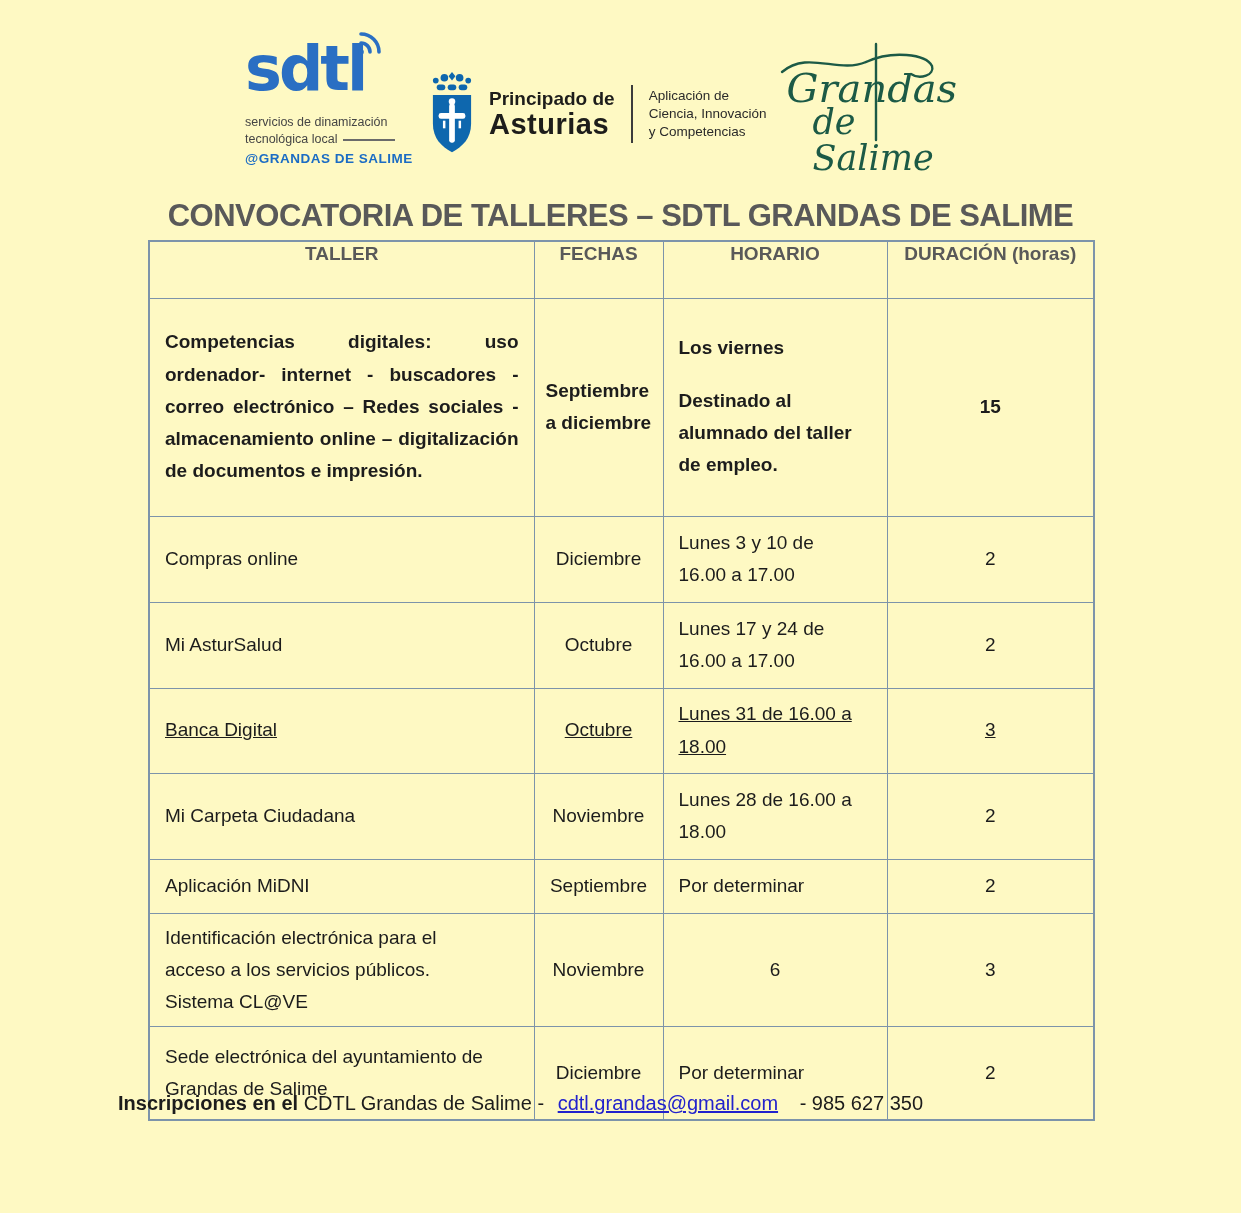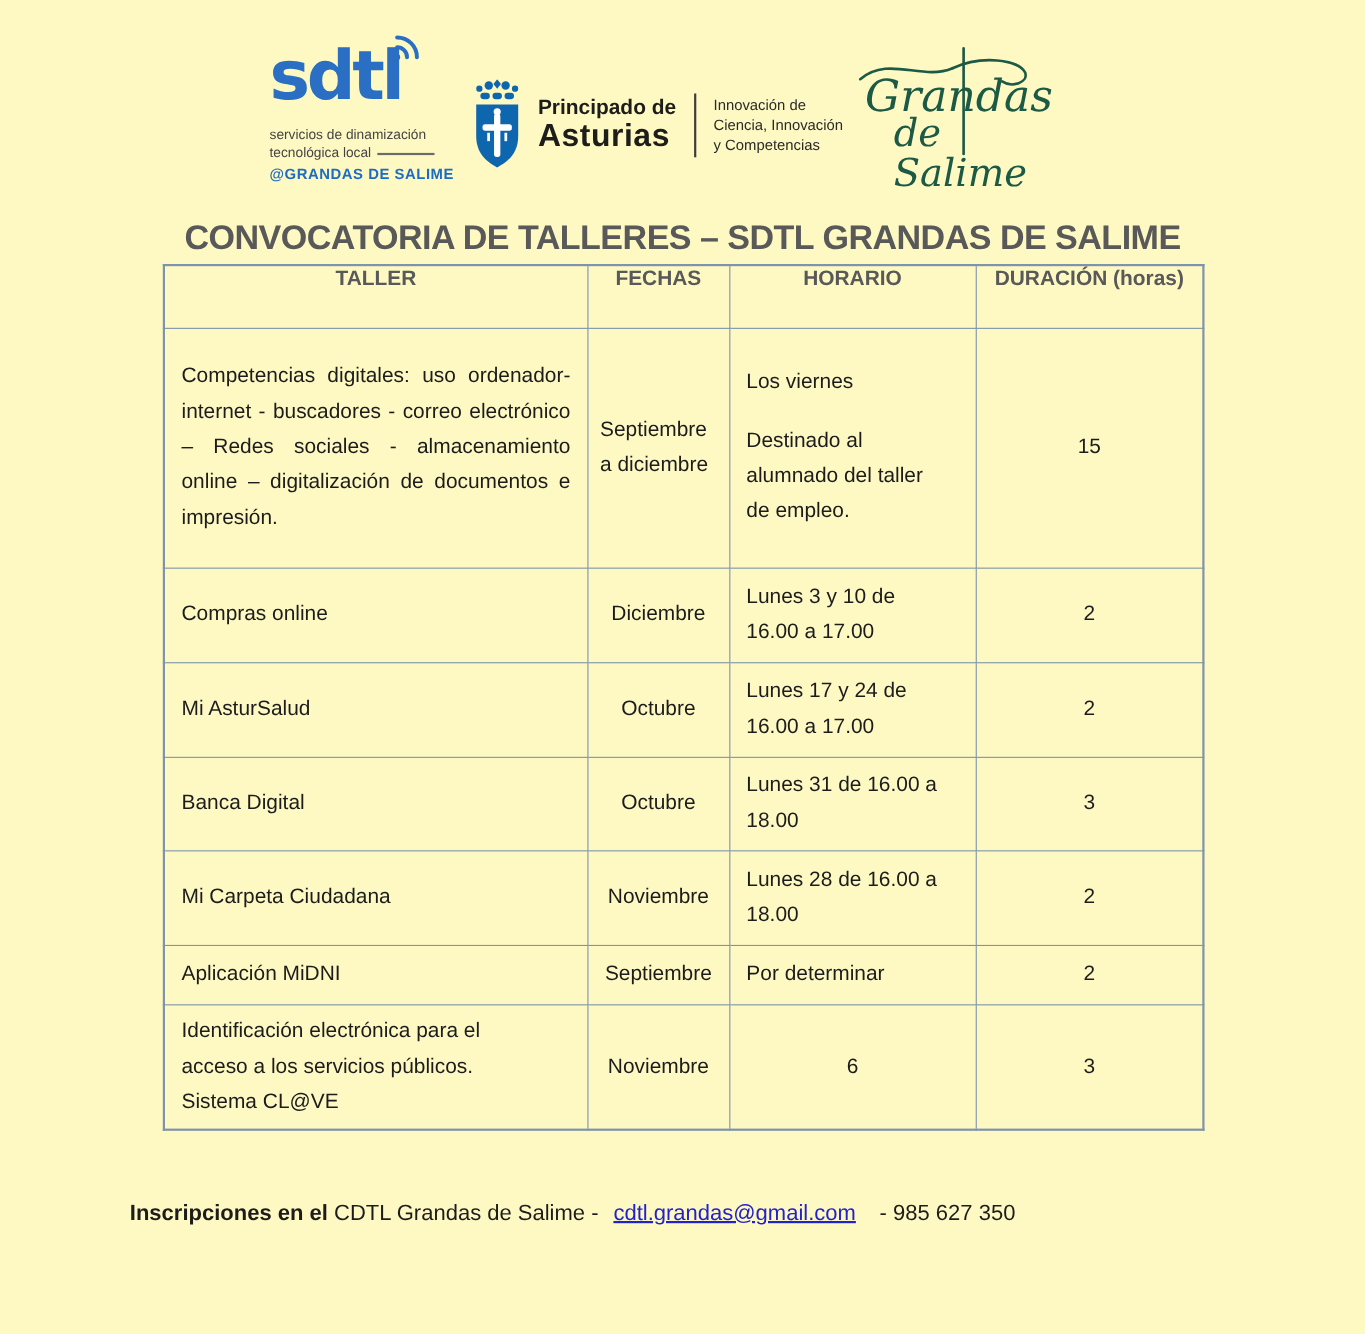--- a/index.html
+++ b/index.html
@@ -57,24 +57,24 @@
   }
   .workshops td { font-size:19px; color:#1c1c1c; vertical-align:middle; line-height:1.7; }
 
   .c-taller  { text-align:left;  padding:8px 15px; white-space:pre-line; }
   .c-fechas  { text-align:center; padding:4px 8px; white-space:pre-line; }
   .c-horario { text-align:left;  padding:8px 15px; }
   .c-horario p { white-space:pre-line; }
   .c-horario p + p { margin-top:20px; }
   .c-duracion{ text-align:center; }
 
-  tbody tr:nth-child(1) { height:218px; }
+  tbody tr:nth-child(1) { height:218px;font-weight:bold; }
   tbody tr:nth-child(2) { height:86px; }
   tbody tr:nth-child(3) { height:86px; }
-  tbody tr:nth-child(4) { height:85px; }
+  tbody tr:nth-child(4) { height:85px;text-decoration:underline; }
   tbody tr:nth-child(5) { height:86px;margin-top:30px; }
   tbody tr:nth-child(6) { height:54px; }
   tbody tr:nth-child(7) { height:98px;border-radius:20px; }
   tbody tr:nth-child(8) { height:93px; }
 
   tbody tr:nth-child(1) .c-taller { text-align:justify; }
   tbody tr:nth-child(1) .c-fechas { text-align:left; padding-left:11px; }
   tbody tr:nth-child(7) .c-horario { text-align:center; }
 
   
@@ -127,21 +127,21 @@
           <rect x="14.5" y="51" width="2.6" height="8"></rect>
           <rect x="30.9" y="51" width="2.6" height="8"></rect>
         </g>
       </svg>
       <div class="ast-text">
         <div class="ast-line1">Principado de</div>
         <div class="ast-line2">Asturias</div>
       </div>
       <div class="ast-divider"></div>
       <div class="ast-dept">
-        <div>Innovación de</div>
+        <div>Aplicación de</div>
         <div>Ciencia, Innovación</div>
         <div>y Competencias</div>
       </div>
     </div>
 
     <div class="logo-grandas">
       <svg class="grandas-flourish" viewBox="0 0 160 104">
         <path d="M2 30 C 28 8, 58 32, 86 20" stroke="#1c5a46" fill="none" stroke-width="2.4" stroke-linecap="round"></path>
         <path d="M96 2 L96 98" stroke="#1c5a46" fill="none" stroke-width="2.4" stroke-linecap="round"></path>
         <path d="M86 20 C 112 8, 146 12, 152 24 C 155 33, 140 38, 131 32" stroke="#1c5a46" fill="none" stroke-width="2.4" stroke-linecap="round"></path>
@@ -236,20 +236,29 @@
       <td class="c-taller">Identificación electrónica para el
 acceso a los servicios públicos.
 Sistema CL@VE</td>
       <td class="c-fechas">Noviembre</td>
       <td class="c-horario">
             <p>6</p>
           </td>
       <td class="c-duracion">3</td>
     </tr>
 
+    <tr>
+      <td class="c-taller">Sede electrónica del ayuntamiento de
+Grandas de Salime</td>
+      <td class="c-fechas">Diciembre</td>
+      <td class="c-horario">
+            <p>Por determinar</p>
+          </td>
+      <td class="c-duracion">2</td>
+    </tr>
   </tbody>
   </table>
 
   <div class="footer">
     <span class="b">Inscripciones en el</span>
     <span>CDTL Grandas de Salime -</span>
     <a href="#" class="gap-l gap-r">cdtl.grandas@gmail.com</a>
     <span class="gap-l">-</span>
     <span>985 627 350</span>
   </div>

